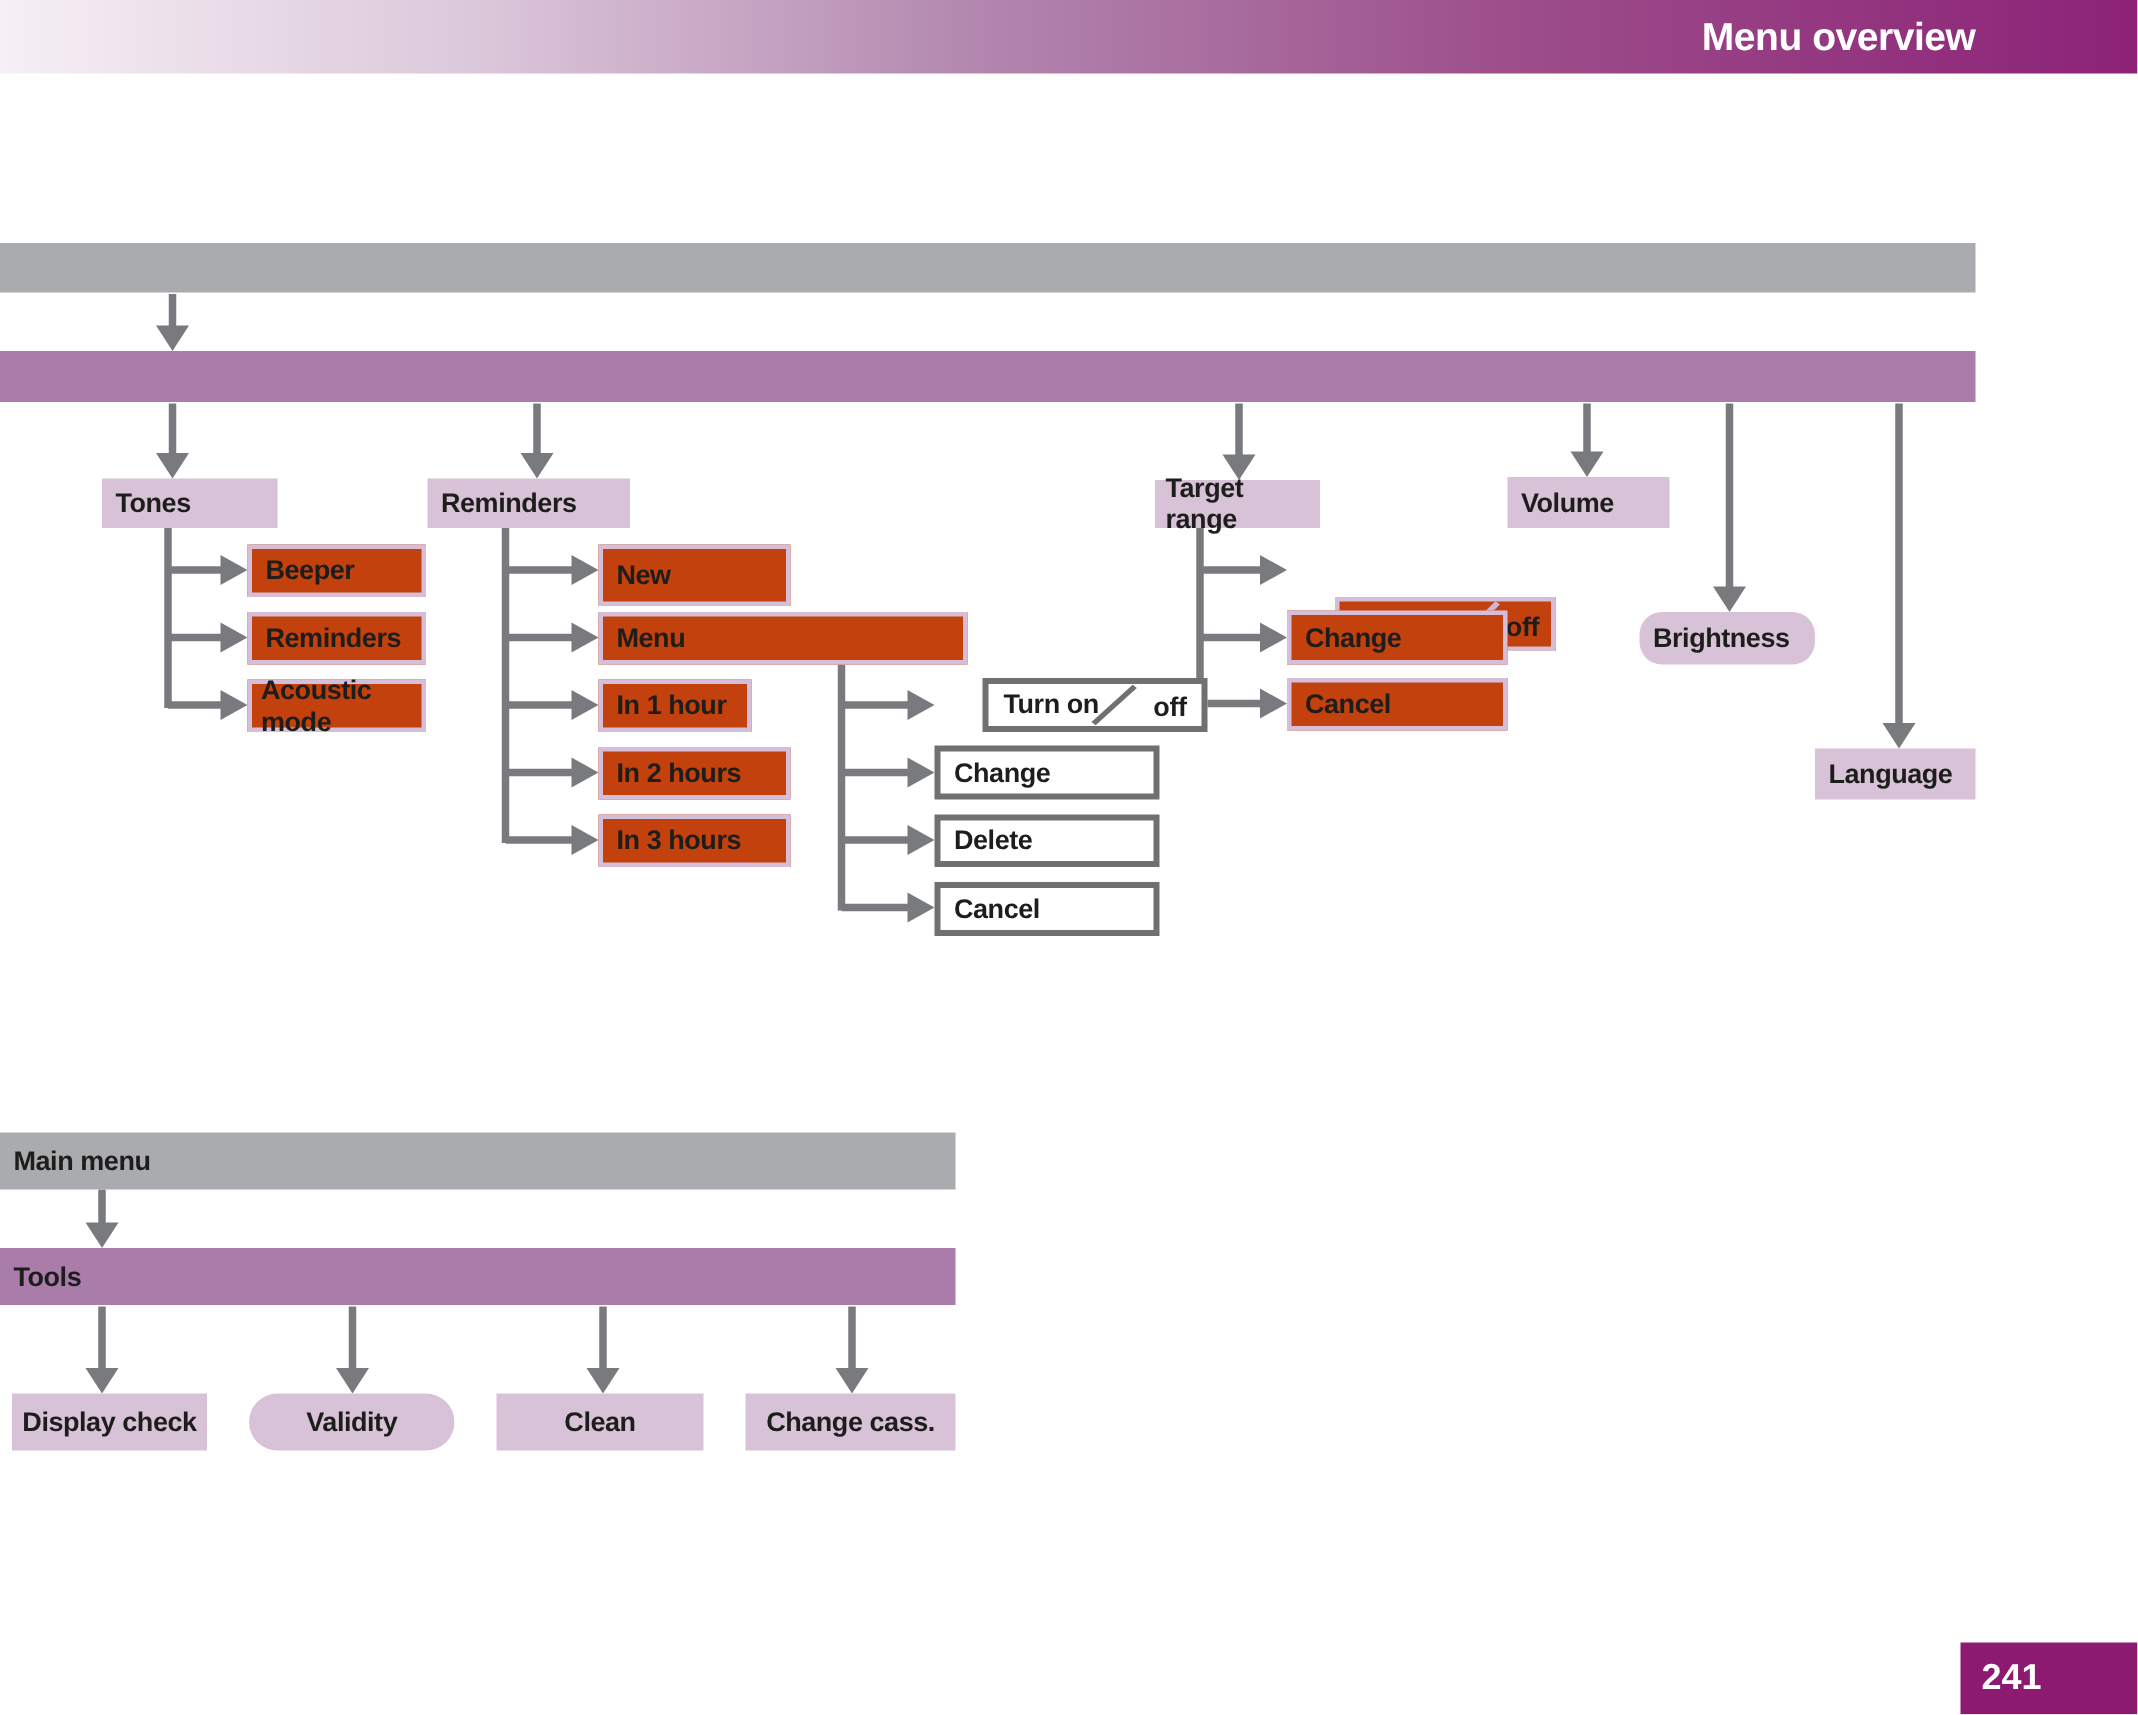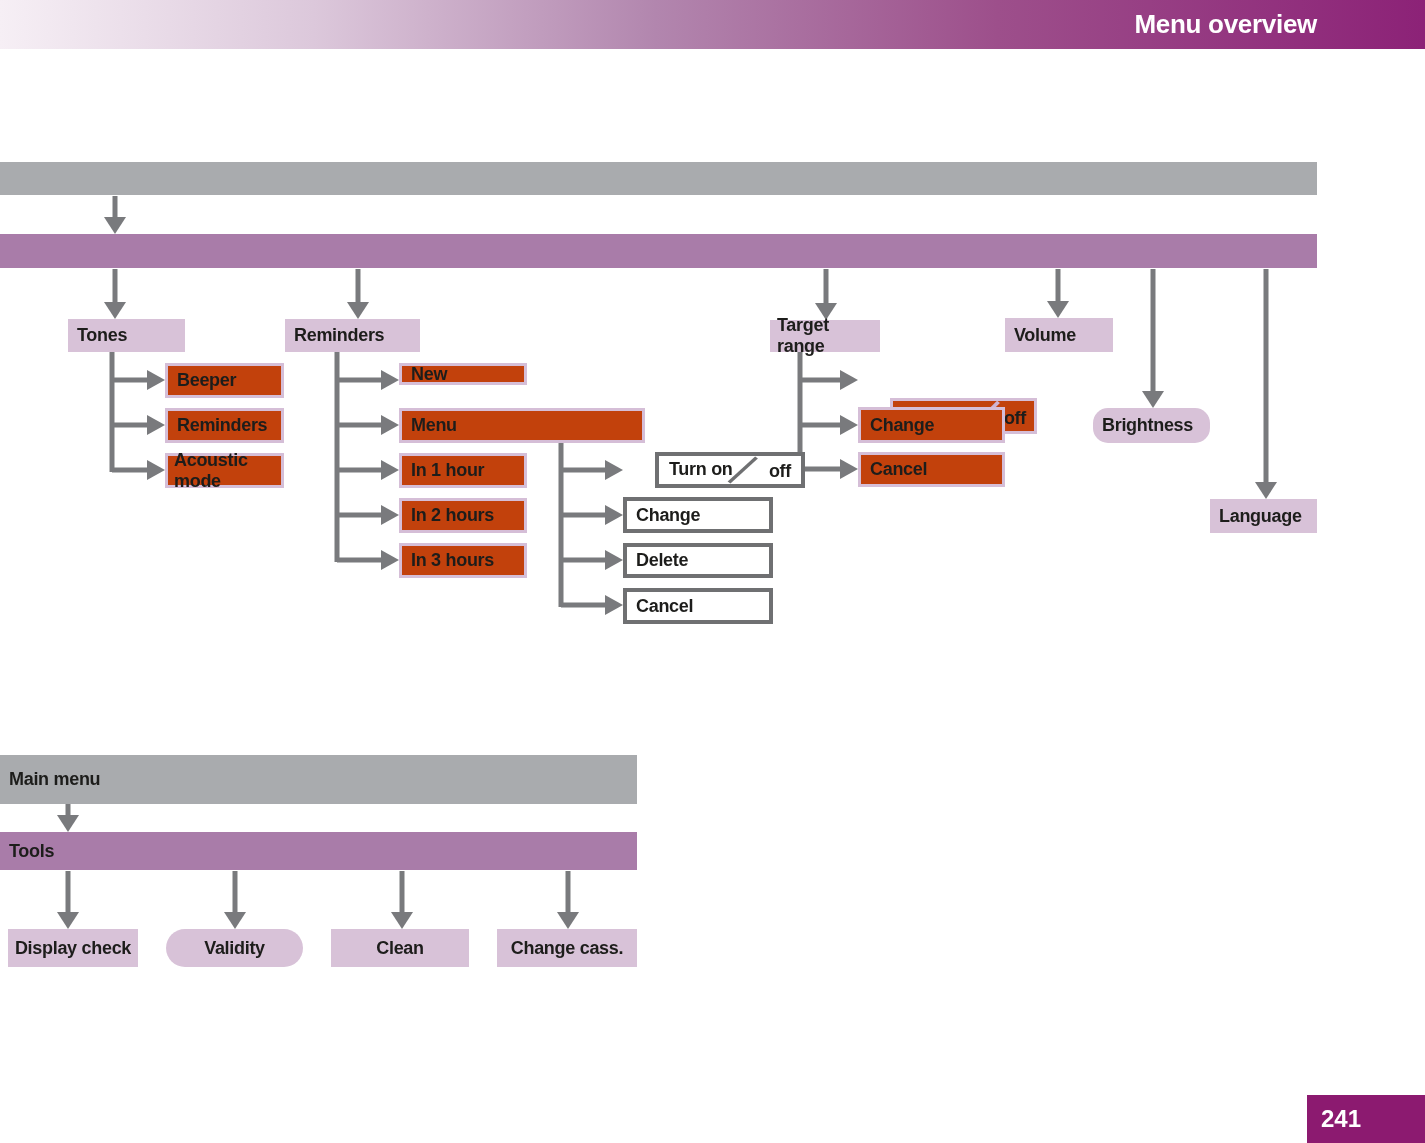--- a/index.html
+++ b/index.html
@@ -133,27 +133,27 @@
   <div class="box op" style="left:165px;top:363px;width:119px;height:35px;">
     <span>Beeper</span>
   </div>
   <div class="box op" style="left:165px;top:408px;width:119px;height:35px;">
     <span>Reminders</span>
   </div>
   <div class="box op" style="left:165px;top:453px;width:119px;height:35px;padding-left:6px;">
     <span>Acoustic mode</span>
   </div>
 
-  <div class="box op" style="left:399px;top:363px;width:128px;height:22px;">
+  <div class="box op" style="left:399px;top:363px;width:128px;height:41px;">
     <span>New</span>
   </div>
   <div class="box op" style="left:399px;top:408px;width:246px;height:35px;">
     <span>Menu</span>
   </div>
-  <div class="box op" style="left:399px;top:453px;width:128px;height:35px;">
+  <div class="box op" style="left:399px;top:453px;width:102px;height:35px;">
     <span>In 1 hour</span>
   </div>
   <div class="box op" style="left:399px;top:498px;width:128px;height:35px;">
     <span>In 2 hours</span>
   </div>
   <div class="box op" style="left:399px;top:543px;width:128px;height:35px;">
     <span>In 3 hours</span>
   </div>
 
   <div class="box og split" style="left:623px;top:452px;width:150px;height:36px;">
@@ -180,21 +180,21 @@
     <span class="on" style="left:15px;">Turn on</span>
     <span class="off" style="right:8px;">off</span>
   </div>
   <div class="box op" style="left:858px;top:407px;width:147px;height:36px;">
     <span>Change</span>
   </div>
   <div class="box op" style="left:858px;top:452px;width:147px;height:35px;">
     <span>Cancel</span>
   </div>
 
-  <div class="bar bar-gray" style="left:0;top:755px;width:637px;height:49px;">
+  <div class="bar bar-gray" style="left:0;top:755px;width:637px;height:38px;">
     <span>Main menu</span>
   </div>
   <div class="bar bar-purple" style="left:0;top:832px;width:637px;height:38px;">
     <span>Tools</span>
   </div>
 
   <div class="box fill ctr" style="left:8px;top:929px;width:130px;height:38px;">
     <span>Display check</span>
   </div>
   <div class="box fill ctr" style="left:166px;top:929px;width:137px;height:38px;border-radius:19px;">

